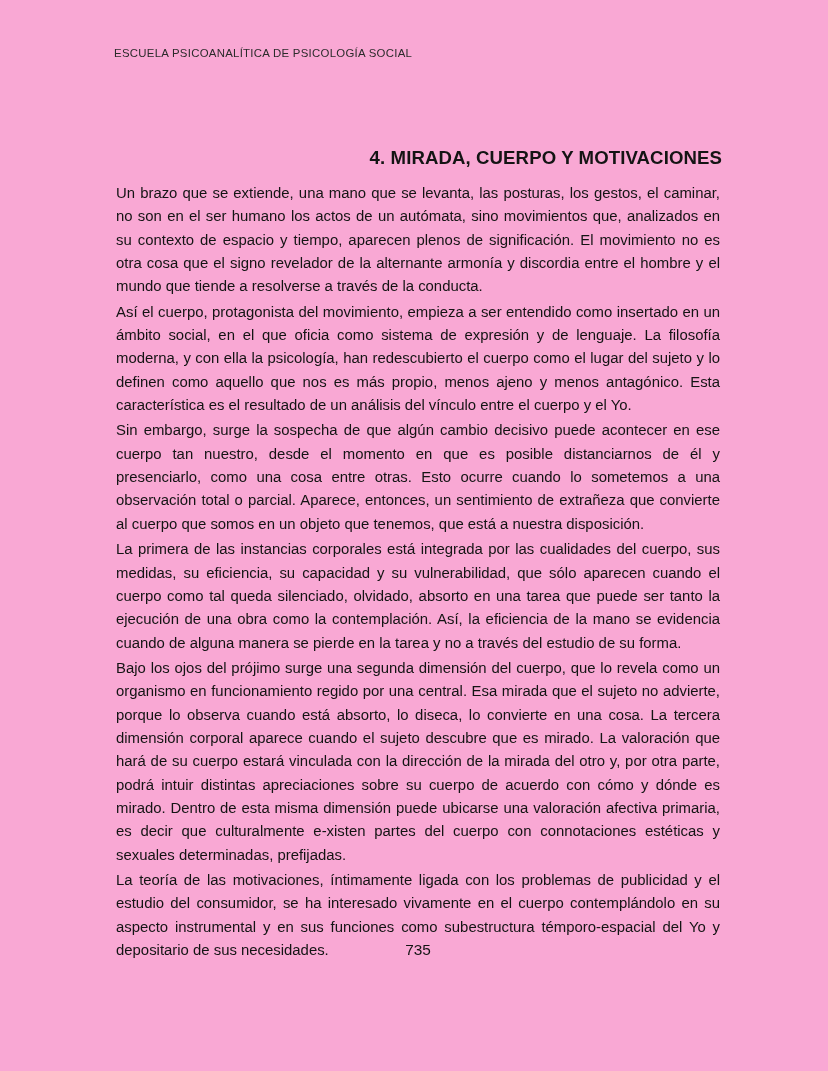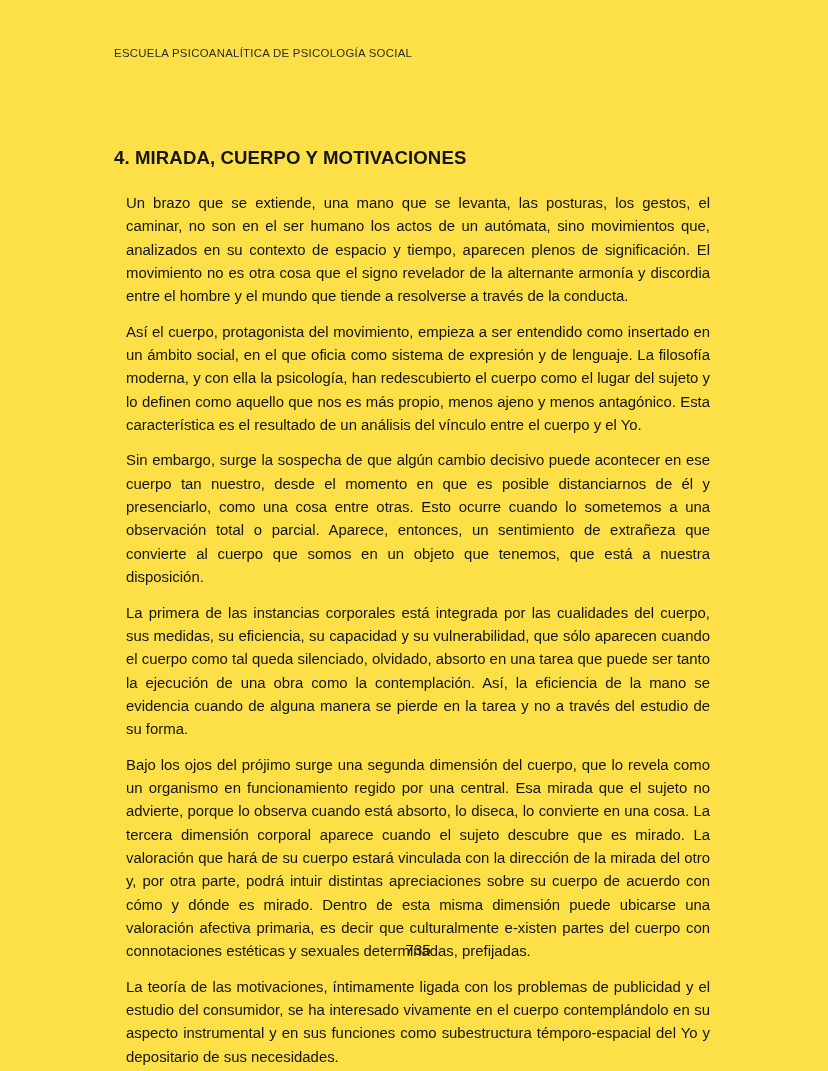--- a/index.html
+++ b/index.html
@@ -7,21 +7,21 @@
     margin: 0;
     padding: 0;
     background: #ffffff;
   }
 
   .page {
     position: relative;
     width: 828px;
     height: 1071px;
     margin: 0 auto;
-    background: #fde047;
+    background: #f9a8d4;
     overflow: hidden;
     font-family: "Liberation Sans", sans-serif;
     color: #1b1b1b;
     -webkit-font-smoothing: antialiased;
   }
 
   
   .running-head {
     position: absolute;
     left: 114px;
@@ -31,36 +31,36 @@
     color: #2b2b2b;
     white-space: nowrap;
   }
 
   
   .chapter-title {
     position: absolute;
     left: 114px;
     top: 135px;
     width: 608px;
-    text-align: left;
+    text-align: right;
     font-size: 18.6px;
     letter-spacing: 0.1px;
     color: #141414;
   }
 
   
   .body-column {
     position: absolute;
     left: 114px;
     top: 180px;
     width: 608px;
   }
 
   .body-column p {
-    margin: 12px;
+    margin: 2px;
     font-size: 14.9px;
     line-height: 23.35px;
     text-align: justify;
     text-justify: inter-word;
     color: #141414;
     hyphens: none;
   }
 
   
   .folio {

